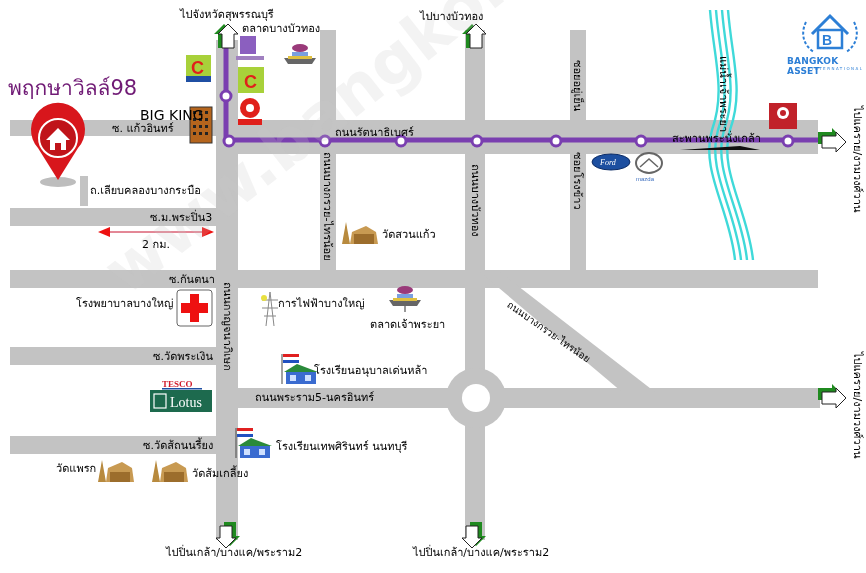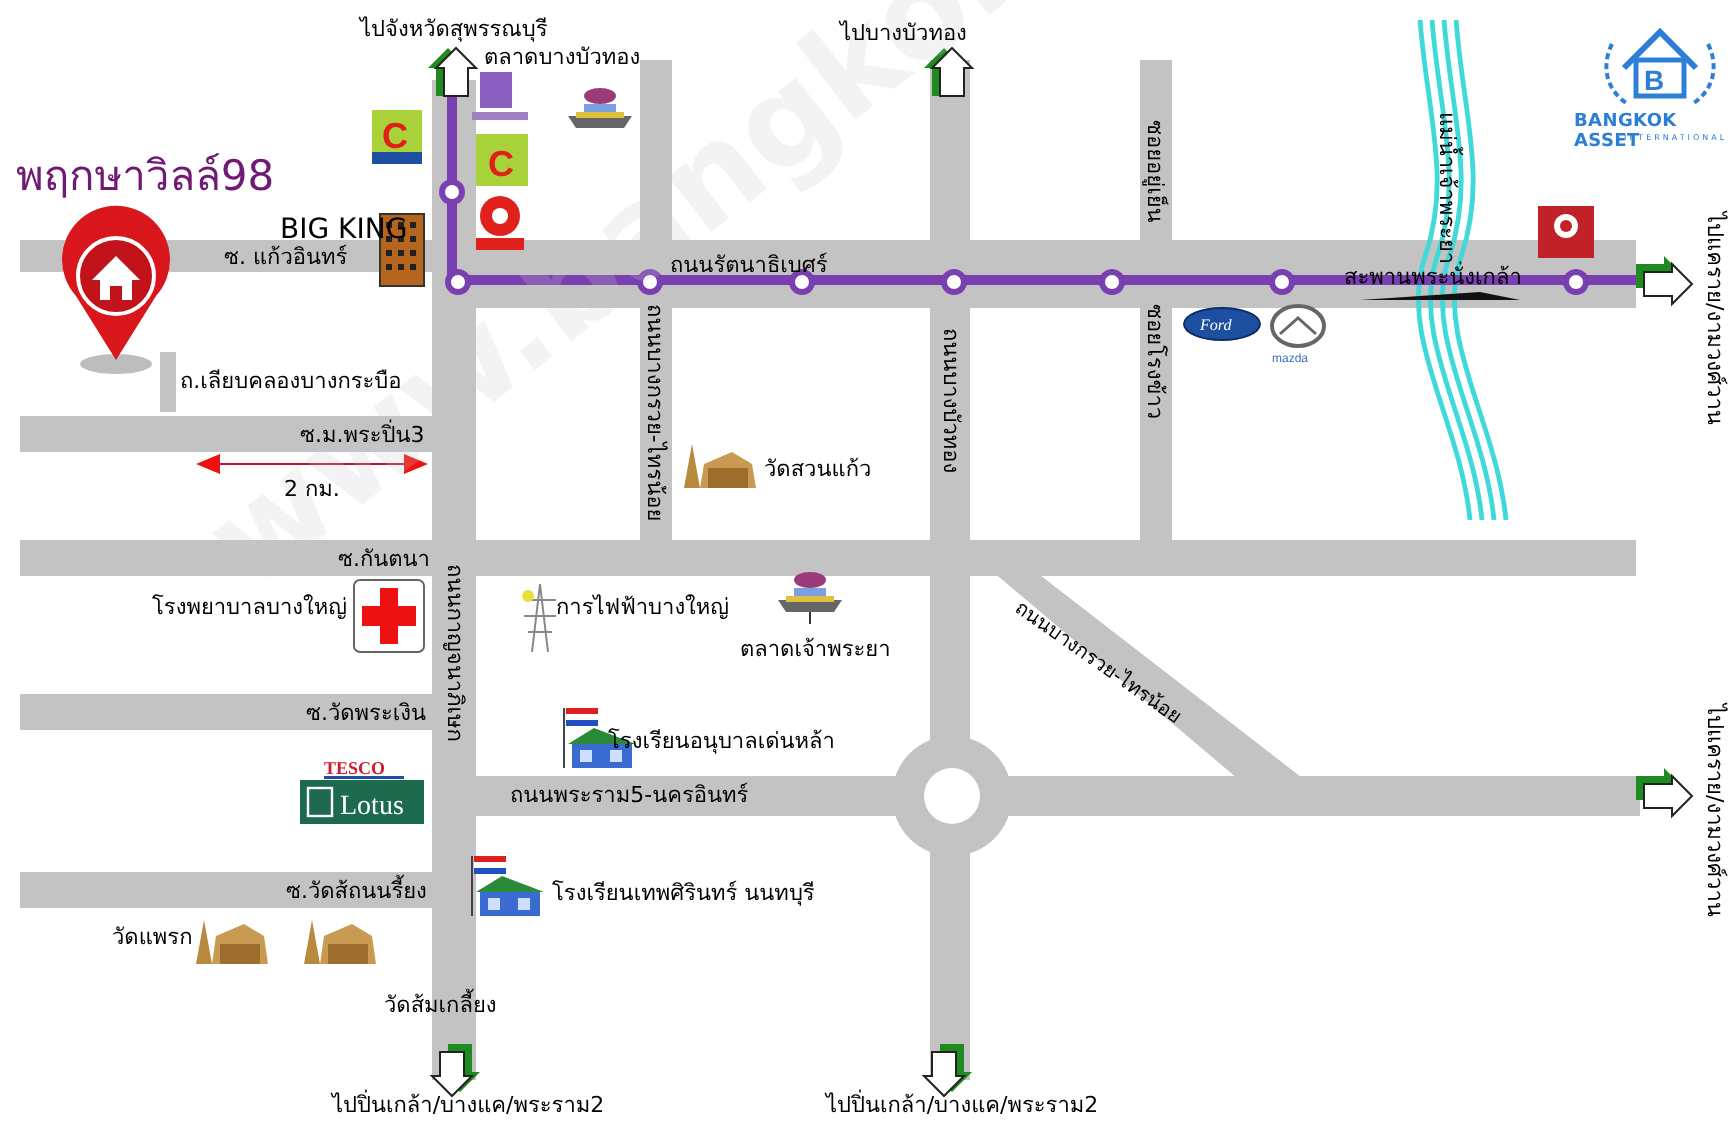--- a/index.html
+++ b/index.html
@@ -276,18 +276,18 @@
 <div class="lbl" style="left:672px;top:132px;">สะพานพระนั่งเกล้า</div>
 <div class="vlbl" style="left:512px;top:298px;transform:rotate(35deg);font-size:10px;">ถนนบางกรวย-ไทรน้อย</div>
 
 <div class="lbl" style="left:242px;top:22px;">ตลาดบางบัวทอง</div>
 
 <div class="lbl" style="left:140px;top:109px;font-size:14px;">BIG KING</div>
 <div class="lbl" style="left:382px;top:228px;">วัดสวนแก้ว</div>
 <div class="lbl" style="left:76px;top:297px;">โรงพยาบาลบางใหญ่</div>
 <div class="lbl" style="left:278px;top:297px;">การไฟฟ้าบางใหญ่</div>
 <div class="lbl" style="left:370px;top:318px;">ตลาดเจ้าพระยา</div>
-<div class="lbl" style="left:304px;top:364px;">โรงเรียนอนุบาลเด่นหล้า</div>
+<div class="lbl" style="left:314px;top:364px;">โรงเรียนอนุบาลเด่นหล้า</div>
 <div class="lbl" style="left:276px;top:440px;">โรงเรียนเทพศิรินทร์ นนทบุรี</div>
 <div class="lbl" style="left:56px;top:462px;">วัดแพรก</div>
-<div class="lbl" style="left:192px;top:467px;margin-top:29px;">วัดส้มเกลี้ยง</div>
+<div class="lbl" style="left:192px;top:467px;">วัดส้มเกลี้ยง</div>
 
 <div class="lbl" style="left:142px;top:238px;">2 กม.</div>
 
 </body></html>

